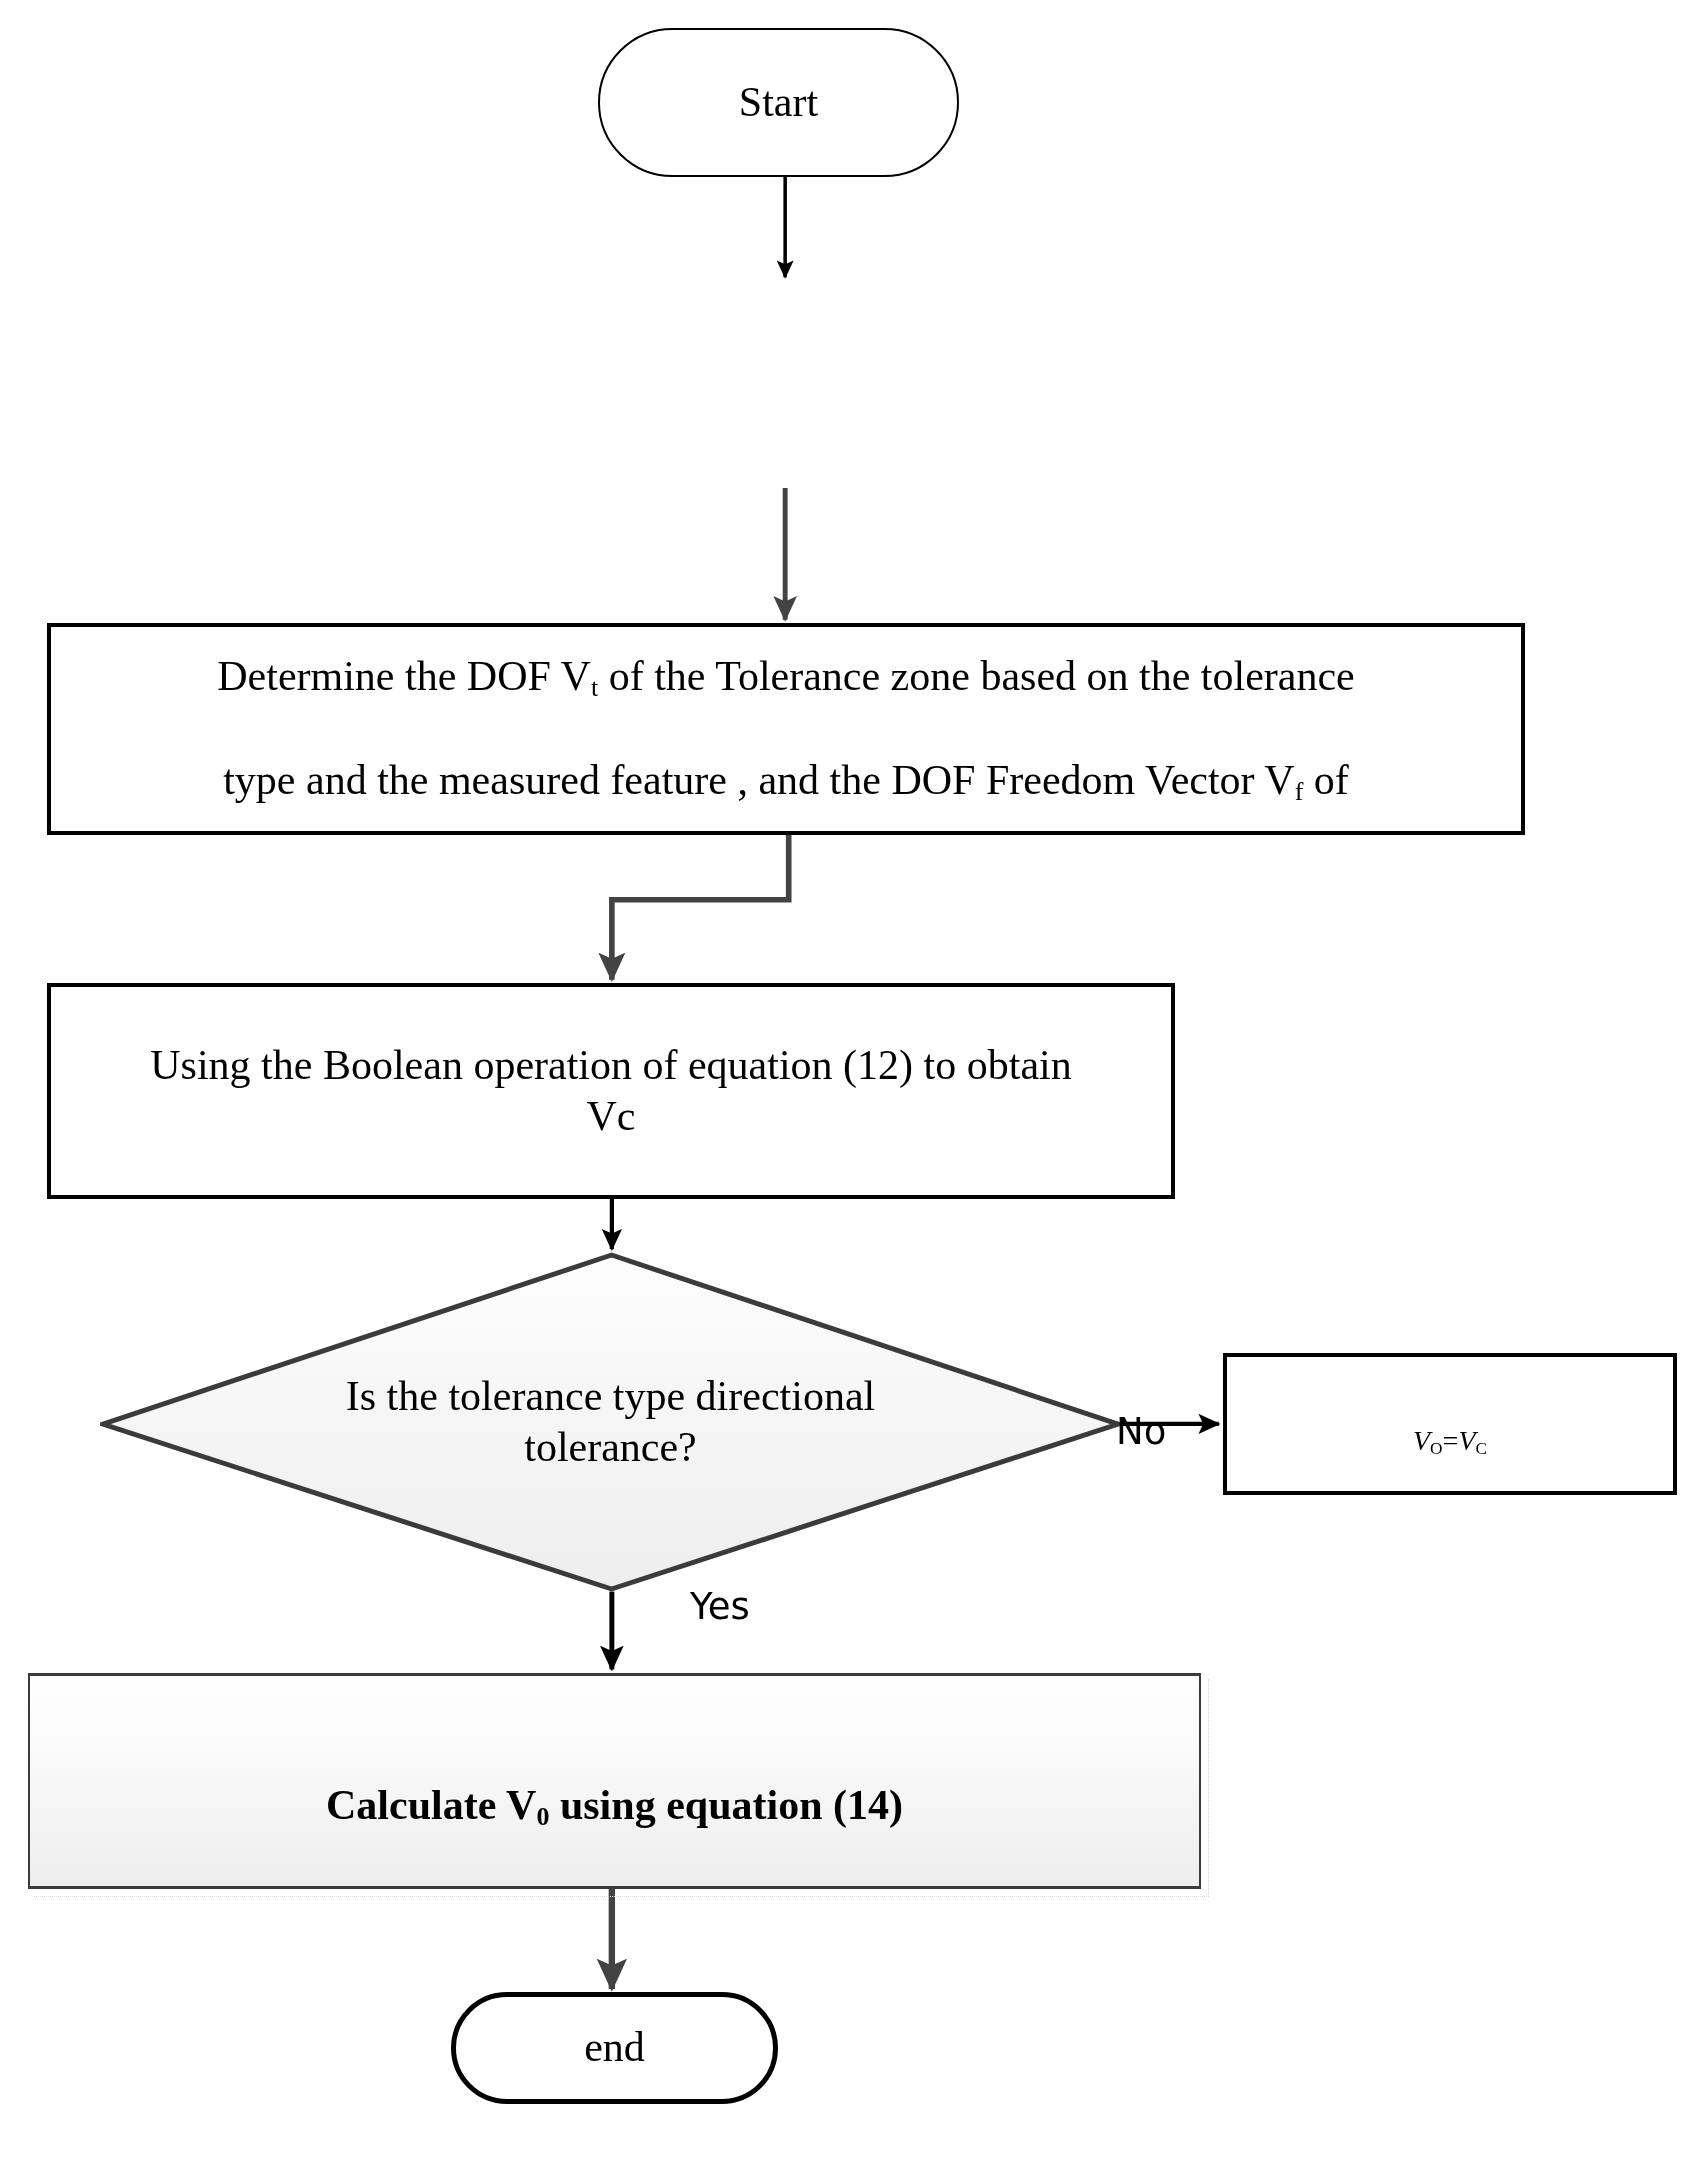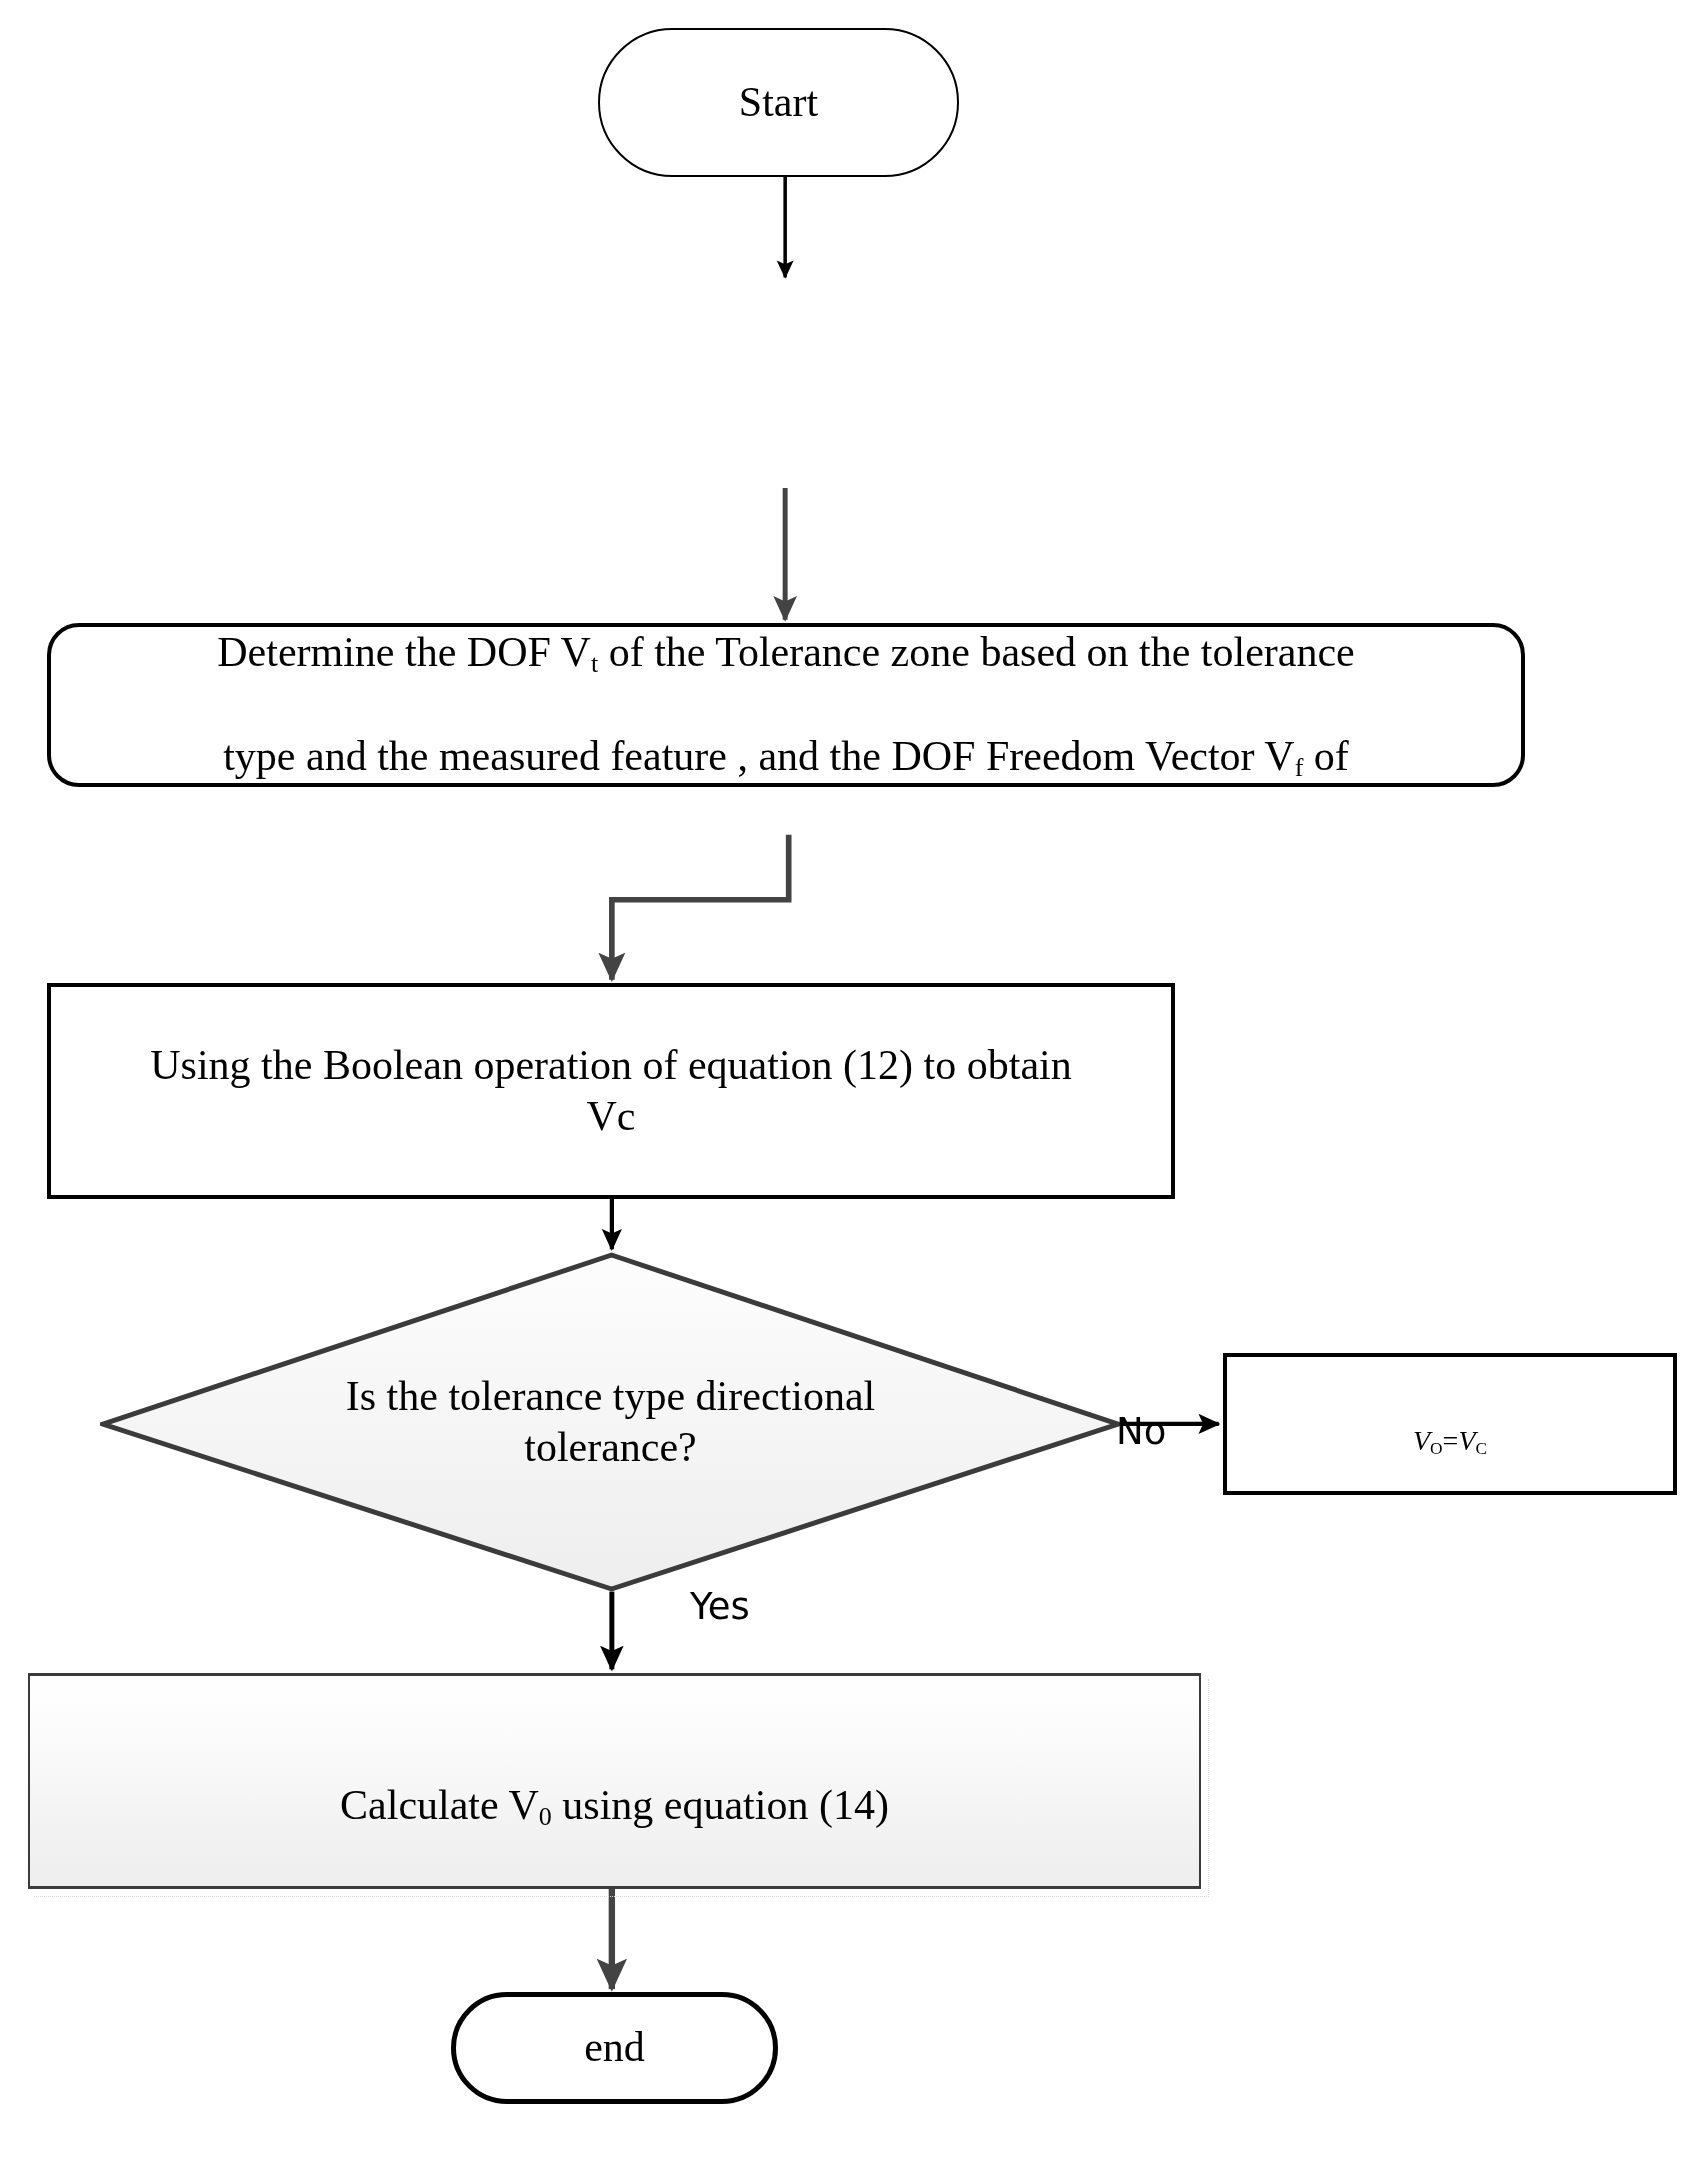--- a/index.html
+++ b/index.html
@@ -46,20 +46,21 @@
 
   
   .proc-grad{
     position:absolute;
     border-top:3.5px solid #3b3b3b;
     border-bottom:3.5px solid #3b3b3b;
     border-left:2.1px solid #3b3b3b;
     border-right:2.1px solid #3b3b3b;
     background:linear-gradient(180deg,#ffffff 0%,#fbfbfb 30%,#f2f2f2 75%,#eeeeee 100%);
     box-sizing:border-box;
+    font-weight:bold;
   }
   .proc-grad .node-text{font-size:42px;}
   .grad-shadow{
     position:absolute;
     border-right:1.4px dotted #d8d8d8;
     border-bottom:1.4px dotted #d8d8d8;
     pointer-events:none;
   }
 
   
@@ -134,21 +135,21 @@
     <g>
       <path d="M 865 2670 L 865 2812" stroke="#434343" stroke-width="9" fill="none" marker-end="url(#ah-gray)"></path>
     </g>
   </svg>
 
   <div class="terminator" style="left:598px; top:28px; width:361px; height:149px;">
     <div class="node-text">Start</div>
   </div>
 
 
-  <div class="proc" style="left:47px; top:623px; width:1478px; height:164px;border-radius:32px;">
+  <div class="proc" style="left:47px; top:623px; width:1478px; height:212px;">
     <div class="node-text">
       <span>
         <span>Determine the DOF V</span><span class="sub">t</span><span> of the Tolerance zone based on the tolerance</span><br>
         <span>type and the measured feature , and the DOF Freedom Vector V</span><span class="sub">f</span><span> of</span><br>
       </span>
     </div>
   </div>
 
   <div class="proc" style="left:47px; top:983px; width:1128px; height:216px;">
     <div class="node-text" style="padding:0 85px;">Using the Boolean operation of equation (12) to obtain Vc</div>

